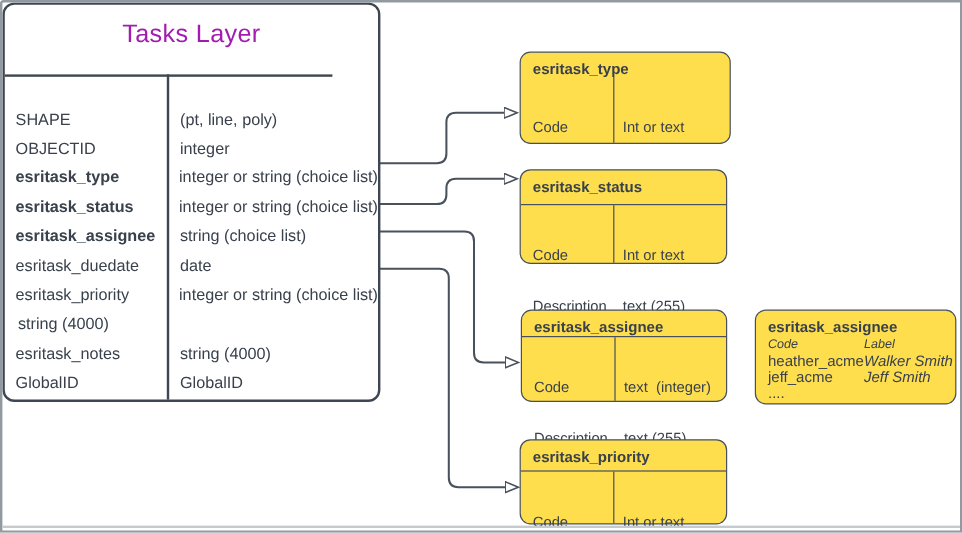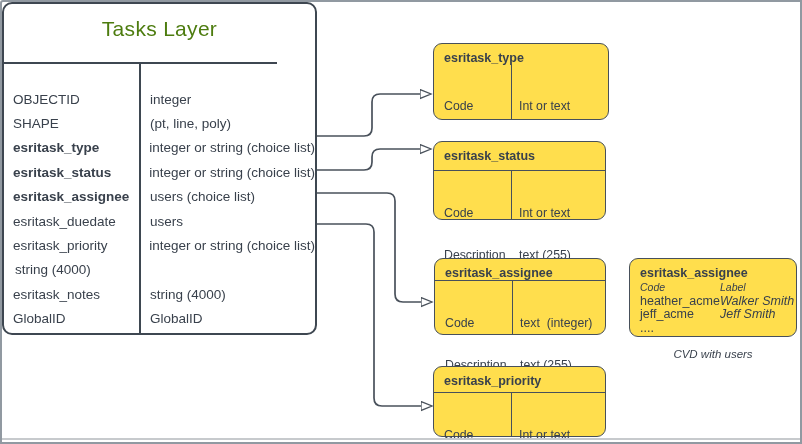--- a/index.html
+++ b/index.html
@@ -5,21 +5,21 @@
   html,body{margin:0;padding:0;background:#fff;}
   .canvas{position:relative;width:802px;height:444px;background:#ffffff;
           font-family:"Liberation Sans","DejaVu Sans",sans-serif;color:#39414c;overflow:hidden;
           border:2px solid #9199a1;box-sizing:border-box;border-radius:3px 0 0 0;}
   .bottom-rule{position:absolute;left:0;right:0;top:436px;height:2px;background:#c7cacd;}
 
   
   .main-table{position:absolute;left:0;top:0;width:315px;height:333px;box-sizing:border-box;
               border:2px solid #3e4751;border-radius:10px;background:#fff;}
   .main-title{position:absolute;left:0;top:13px;width:100%;text-align:center;
-              font-size:21px;letter-spacing:.3px;color:#4d7c0f;}
+              font-size:21px;letter-spacing:.3px;color:#a21caf;}
   .main-title-sep{position:absolute;left:0;top:58px;width:273px;border-top:2px solid #3e4751;}
   .main-vdiv{position:absolute;left:135px;top:58px;bottom:0;border-left:2px solid #3e4751;}
   .main-rows{position:absolute;left:0;top:83px;right:0;}
   .mrow{display:flex;height:24.4px;align-items:center;font-size:13.5px;}
   .mrow .fname{width:135px;padding-left:9px;box-sizing:border-box;white-space:pre;}
   .mrow .ftype{padding-left:11px;white-space:pre;}
   .mrow.bold .fname{font-weight:bold;}
 
   
   .ybox{position:absolute;box-sizing:border-box;background:#ffde4d;border:1.6px solid #47505b;
@@ -70,42 +70,42 @@
     <path class="wire" d="M314,191 H385 Q393,191 393,199 V292 Q393,300 401,300 H419" marker-end="url(#arrowOpen)"></path>
     <path class="wire" d="M314,222 H364 Q372,222 372,230 V396 Q372,404 380,404 H419" marker-end="url(#arrowOpen)"></path>
   </svg>
 
   <div class="main-table">
     <div class="main-title">Tasks Layer</div>
     <div class="main-title-sep"></div>
     <div class="main-vdiv"></div>
     <div class="main-rows">
       <div class="mrow">
+        <span class="fname">SHAPE</span>
+        <span class="ftype">(pt, line, poly)</span>
+      </div>
+      <div class="mrow">
         <span class="fname">OBJECTID</span>
         <span class="ftype">integer</span>
-      </div>
-      <div class="mrow">
-        <span class="fname">SHAPE</span>
-        <span class="ftype">(pt, line, poly)</span>
       </div>
       <div class="mrow bold">
         <span class="fname">esritask_type</span>
         <span class="ftype">integer or string (choice list)</span>
       </div>
       <div class="mrow bold">
         <span class="fname">esritask_status</span>
         <span class="ftype">integer or string (choice list)</span>
       </div>
       <div class="mrow bold">
         <span class="fname">esritask_assignee</span>
-        <span class="ftype">users (choice list)</span>
+        <span class="ftype">string (choice list)</span>
       </div>
       <div class="mrow">
         <span class="fname">esritask_duedate</span>
-        <span class="ftype">users</span>
+        <span class="ftype">date</span>
       </div>
       <div class="mrow">
         <span class="fname">esritask_priority</span>
         <span class="ftype">integer or string (choice list)</span>
       </div>
       <div class="mrow">
         <span class="ftype">string (4000)</span>
       </div>
       <div class="mrow">
         <span class="fname">esritask_notes</span>
@@ -187,16 +187,15 @@
       </div>
       <div class="cvd-row">
         <span class="cvd-c1">jeff_acme</span>
         <span class="cvd-c2">Jeff Smith</span>
       </div>
       <div class="cvd-row">
         <span class="cvd-c1">....</span>
       </div>
     </div>
   </div>
-  <div class="cvd-caption">CVD with users</div>
 
   <div class="bottom-rule"></div>
 </div>
 
 </body></html>

